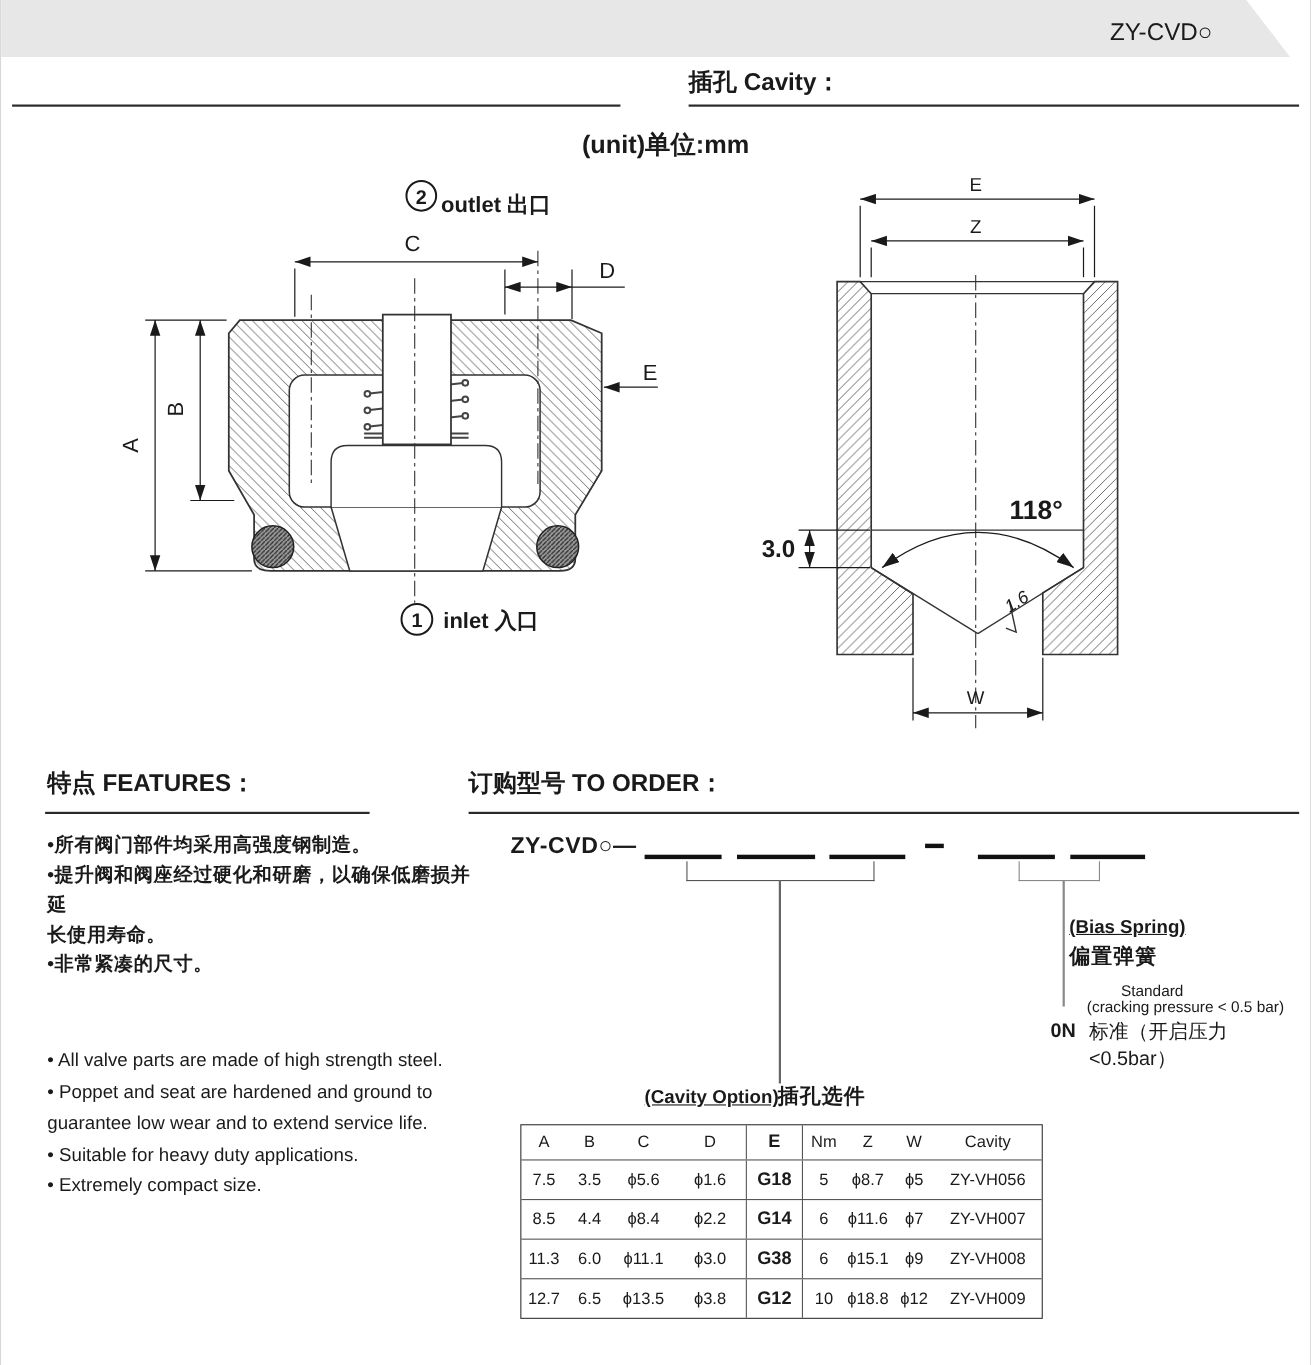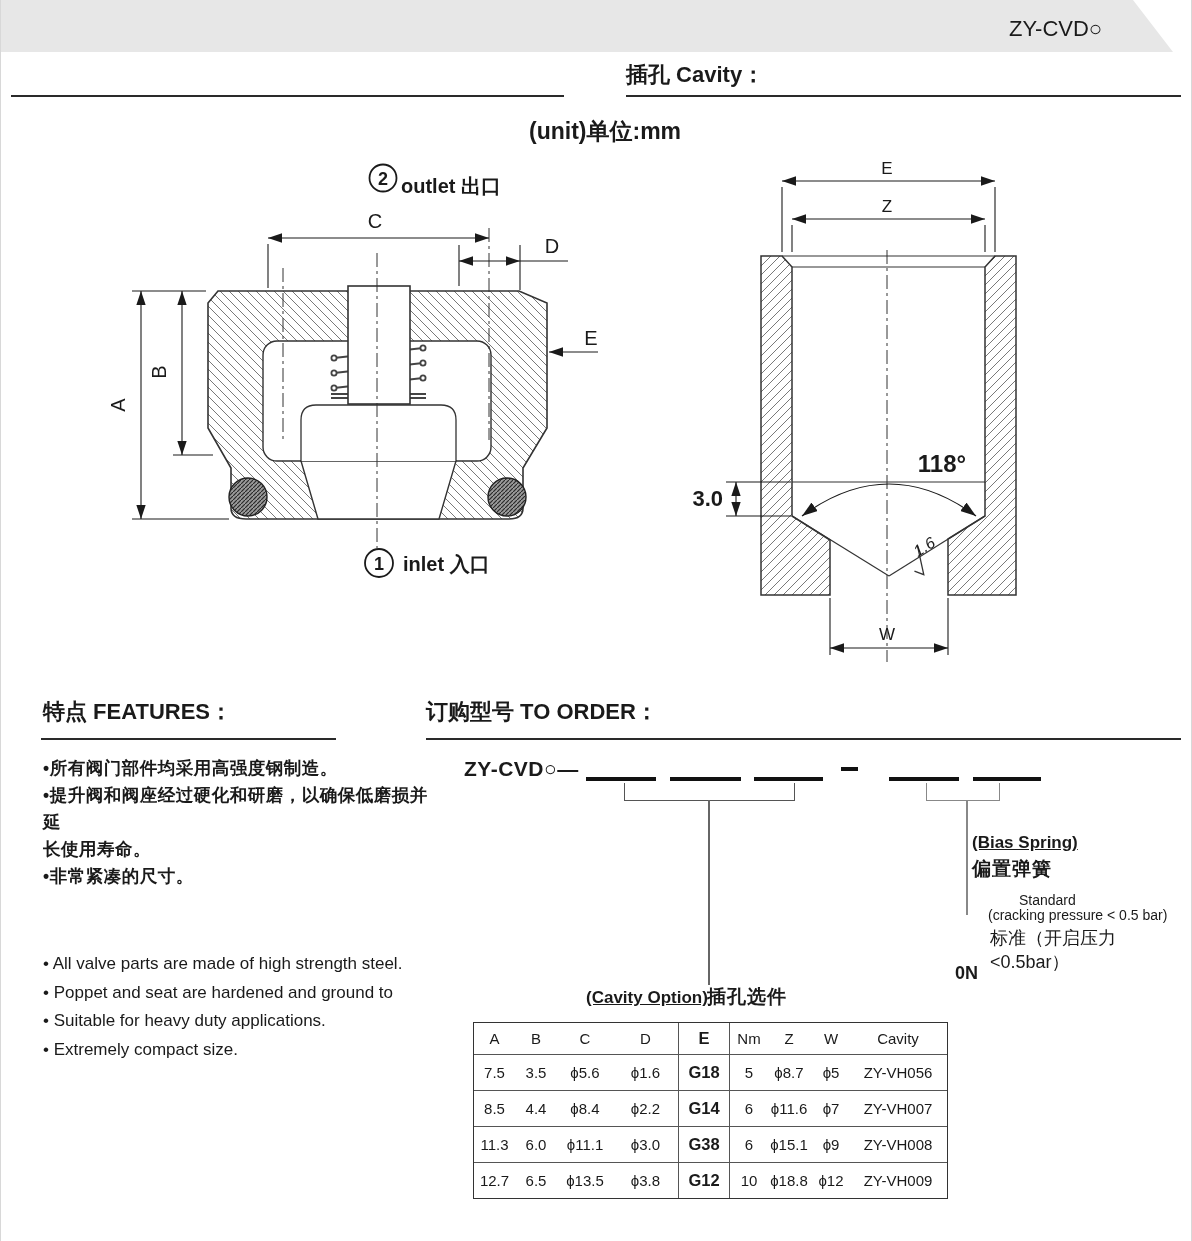--- a/index.html
+++ b/index.html
@@ -21,21 +21,21 @@
   .blank{height:4px;background:#111;top:777px;}
   #order-dash{left:840px;top:767px;width:17px;height:4px;background:#111;}
   .bracket{border-left:1.5px solid #555;border-right:1.5px solid #555;border-bottom:1.5px solid #555;}
   .dropline{width:1.5px;background:#777;}
   #cavopt-en{left:585px;top:988px;font-size:17px;font-weight:bold;text-decoration:underline;}
   #cavopt-zh{left:706px;top:984px;font-size:19px;font-weight:bold;letter-spacing:1px;}
   #bias-en{left:971px;top:833px;font-size:17px;font-weight:bold;text-decoration:underline;}
   #bias-zh{left:971px;top:856px;font-size:19px;font-weight:bold;letter-spacing:1px;}
   #bias-std1{left:987px;top:892px;font-size:14px;margin-left:31px;}
   #bias-std2{left:987px;top:907px;font-size:14px;}
-  #bias-code{left:954px;top:927px;font-size:18px;font-weight:bold;margin-top:36px;}
+  #bias-code{left:954px;top:927px;font-size:18px;font-weight:bold;}
   #bias-desc{left:989px;top:926px;font-size:18px;font-family:Liberation Sans, sans-serif;}
   
   #cavity-table{left:472px;top:1022px;width:475px;border:1.5px solid #333;box-sizing:border-box;background:#fff;}
   .trow{display:grid;grid-template-columns:41px 42px 56px 65px 52px 38px 42px 42px 92px;}
   .trow + .trow{border-top:1px solid #555;}
   .tcell{display:flex;align-items:center;justify-content:center;font-size:15px;height:35px;}
   .trow.thead .tcell{height:31px;}
   .tcell.col-e{border-left:1px solid #555;border-right:1px solid #555;font-weight:bold;font-size:16.5px;}
   svg text{font-family:"Liberation Sans",sans-serif;fill:#1a1a1a;}
 </style>
@@ -210,20 +210,21 @@
   <div class="abs rule-thin" style="left:40px;top:738px;width:295px;"></div>
   <div class="abs" style="left:42px;top:755px;width:400px;" id="features-zh">
       <div class="feat-zh">•所有阀门部件均采用高强度钢制造。</div>
       <div class="feat-zh">•提升阀和阀座经过硬化和研磨，以确保低磨损并延</div>
       <div class="feat-zh">长使用寿命。</div>
       <div class="feat-zh">•非常紧凑的尺寸。</div>
     </div>
   <div class="abs" style="left:42px;top:950px;width:410px;" id="features-en">
       <div class="feat-en">• All valve parts are made of high strength steel.</div>
       <div class="feat-en">• Poppet and seat are hardened and ground to</div>
+      <div class="feat-en">guarantee low wear and to extend service life.</div>
       <div class="feat-en">• Suitable for heavy duty applications.</div>
       <div class="feat-en">• Extremely compact size.</div>
     </div>
 
   <div class="abs sec-head" style="left:425px;top:697px;">订购型号 TO ORDER：</div>
   <div class="abs rule-thin" style="left:425px;top:738px;width:755px;"></div>
 
   <div class="abs" id="order-code">ZY-CVD○—</div>
   <div class="abs blank" style="left:585px;width:70px;"></div>
   <div class="abs blank" style="left:669px;width:71px;"></div>

